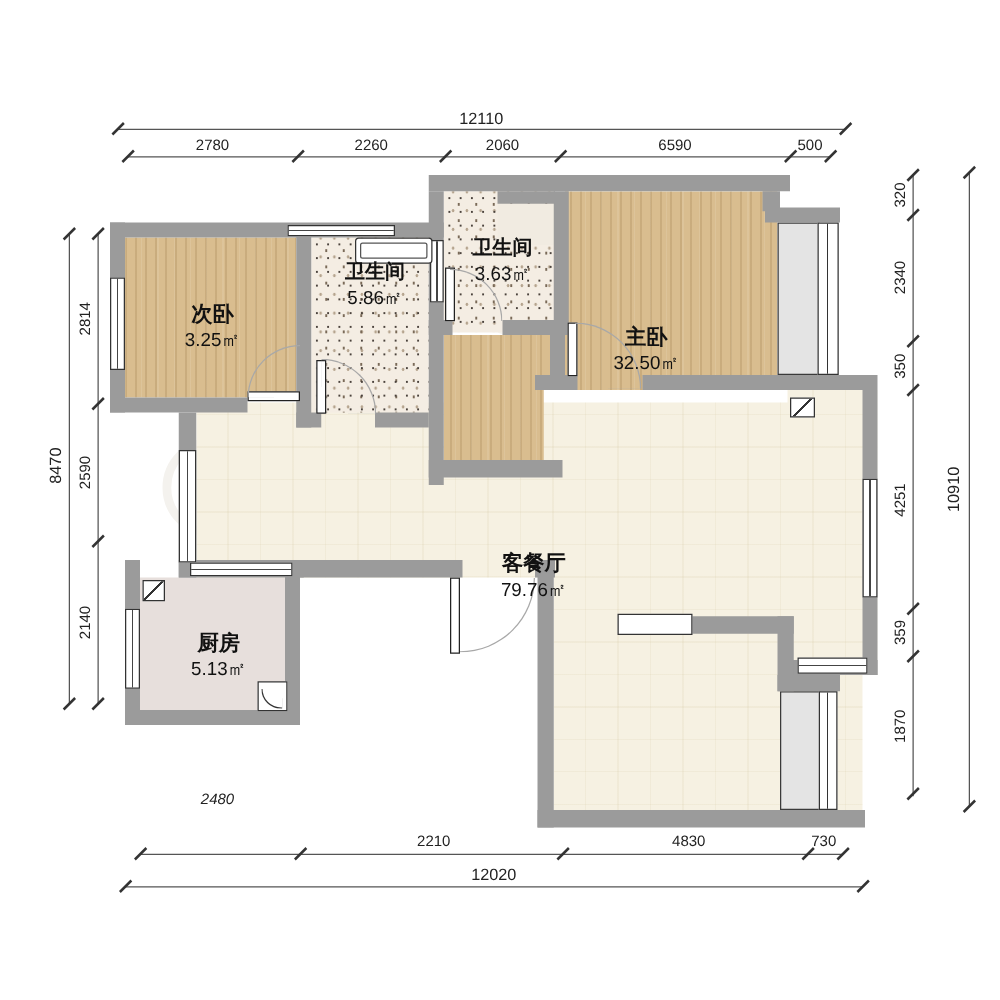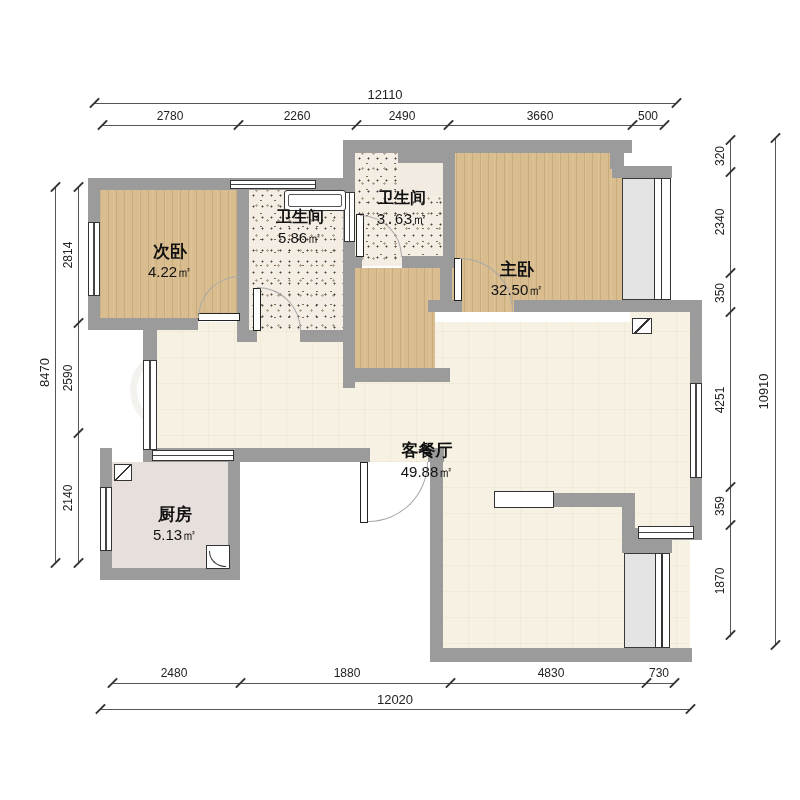--- a/index.html
+++ b/index.html
@@ -143,63 +143,63 @@
       <div class="diag"></div>
     </div>
   <div class="sym" style="left:206px;top:545px;width:24px;height:24px;">
       <div class="qarc"></div>
     </div>
   <div class="sym" style="left:632px;top:318px;width:20px;height:16px;">
       <div class="diag"></div>
     </div>
 
   <div class="rname" style="left:120px;top:240px;width:100px;">次卧</div>
-  <div class="rarea" style="left:120px;top:263px;width:100px;">4.22㎡</div>
+  <div class="rarea" style="left:120px;top:263px;width:100px;">3.25㎡</div>
 
   <div class="rname" style="left:250px;top:207px;width:100px;font-size:16px;">卫生间</div>
   <div class="rarea" style="left:250px;top:229px;width:100px;">5.86㎡</div>
 
   <div class="rname" style="left:352px;top:188px;width:100px;font-size:16px;">卫生间</div>
-  <div class="rarea" style="left:352px;top:210px;width:100px;font-family:Liberation Mono, monospace;">3.63㎡</div>
+  <div class="rarea" style="left:352px;top:210px;width:100px;">3.63㎡</div>
 
   <div class="rname" style="left:467px;top:258px;width:100px;">主卧</div>
   <div class="rarea" style="left:457px;top:281px;width:120px;">32.50㎡</div>
 
   <div class="rname" style="left:377px;top:439px;width:100px;">客餐厅</div>
-  <div class="rarea" style="left:377px;top:463px;width:100px;">49.88㎡</div>
+  <div class="rarea" style="left:377px;top:463px;width:100px;">79.76㎡</div>
 
   <div class="rname" style="left:125px;top:503px;width:100px;">厨房</div>
   <div class="rarea" style="left:125px;top:526px;width:100px;">5.13㎡</div>
 
   <div class="dimline" style="left:94px;top:103px;width:582px;height:1px;"></div>
   <div class="tick" style="left:94px;top:103px;"></div>
   <div class="tick" style="left:676px;top:103px;"></div>
   <div class="dim big" style="left:345px;top:87px;width:80px;">12110</div>
 
   <div class="dimline" style="left:102px;top:125px;width:562px;height:1px;"></div>
   <div class="tick" style="left:102px;top:125px;"></div>
   <div class="tick" style="left:238px;top:125px;"></div>
   <div class="tick" style="left:356px;top:125px;"></div>
   <div class="tick" style="left:448px;top:125px;"></div>
   <div class="tick" style="left:632px;top:125px;"></div>
   <div class="tick" style="left:664px;top:125px;"></div>
   <div class="dim" style="left:130px;top:109px;width:80px;">2780</div>
   <div class="dim" style="left:257px;top:109px;width:80px;">2260</div>
-  <div class="dim" style="left:362px;top:109px;width:80px;">2490</div>
-  <div class="dim" style="left:500px;top:109px;width:80px;">3660</div>
+  <div class="dim" style="left:362px;top:109px;width:80px;">2060</div>
+  <div class="dim" style="left:500px;top:109px;width:80px;">6590</div>
   <div class="dim" style="left:618px;top:109px;width:60px;">500</div>
 
   <div class="dimline" style="left:112px;top:683px;width:562px;height:1px;"></div>
   <div class="tick" style="left:112px;top:683px;"></div>
   <div class="tick" style="left:240px;top:683px;"></div>
   <div class="tick" style="left:450px;top:683px;"></div>
   <div class="tick" style="left:646px;top:683px;"></div>
   <div class="tick" style="left:674px;top:683px;"></div>
-  <div class="dim" style="left:134px;top:666px;width:80px;">2480</div>
-  <div class="dim" style="left:307px;top:666px;width:80px;">1880</div>
+  <div class="dim" style="left:134px;top:632px;width:80px;font-style:italic;">2480</div>
+  <div class="dim" style="left:307px;top:666px;width:80px;">2210</div>
   <div class="dim" style="left:511px;top:666px;width:80px;">4830</div>
   <div class="dim" style="left:629px;top:666px;width:60px;">730</div>
 
   <div class="dimline" style="left:100px;top:709px;width:590px;height:1px;"></div>
   <div class="tick" style="left:100px;top:709px;"></div>
   <div class="tick" style="left:690px;top:709px;"></div>
   <div class="dim big" style="left:355px;top:692px;width:80px;">12020</div>
 
   <div class="dimline" style="left:55px;top:187px;width:1px;height:377px;"></div>
   <div class="tick" style="left:55px;top:187px;"></div>

